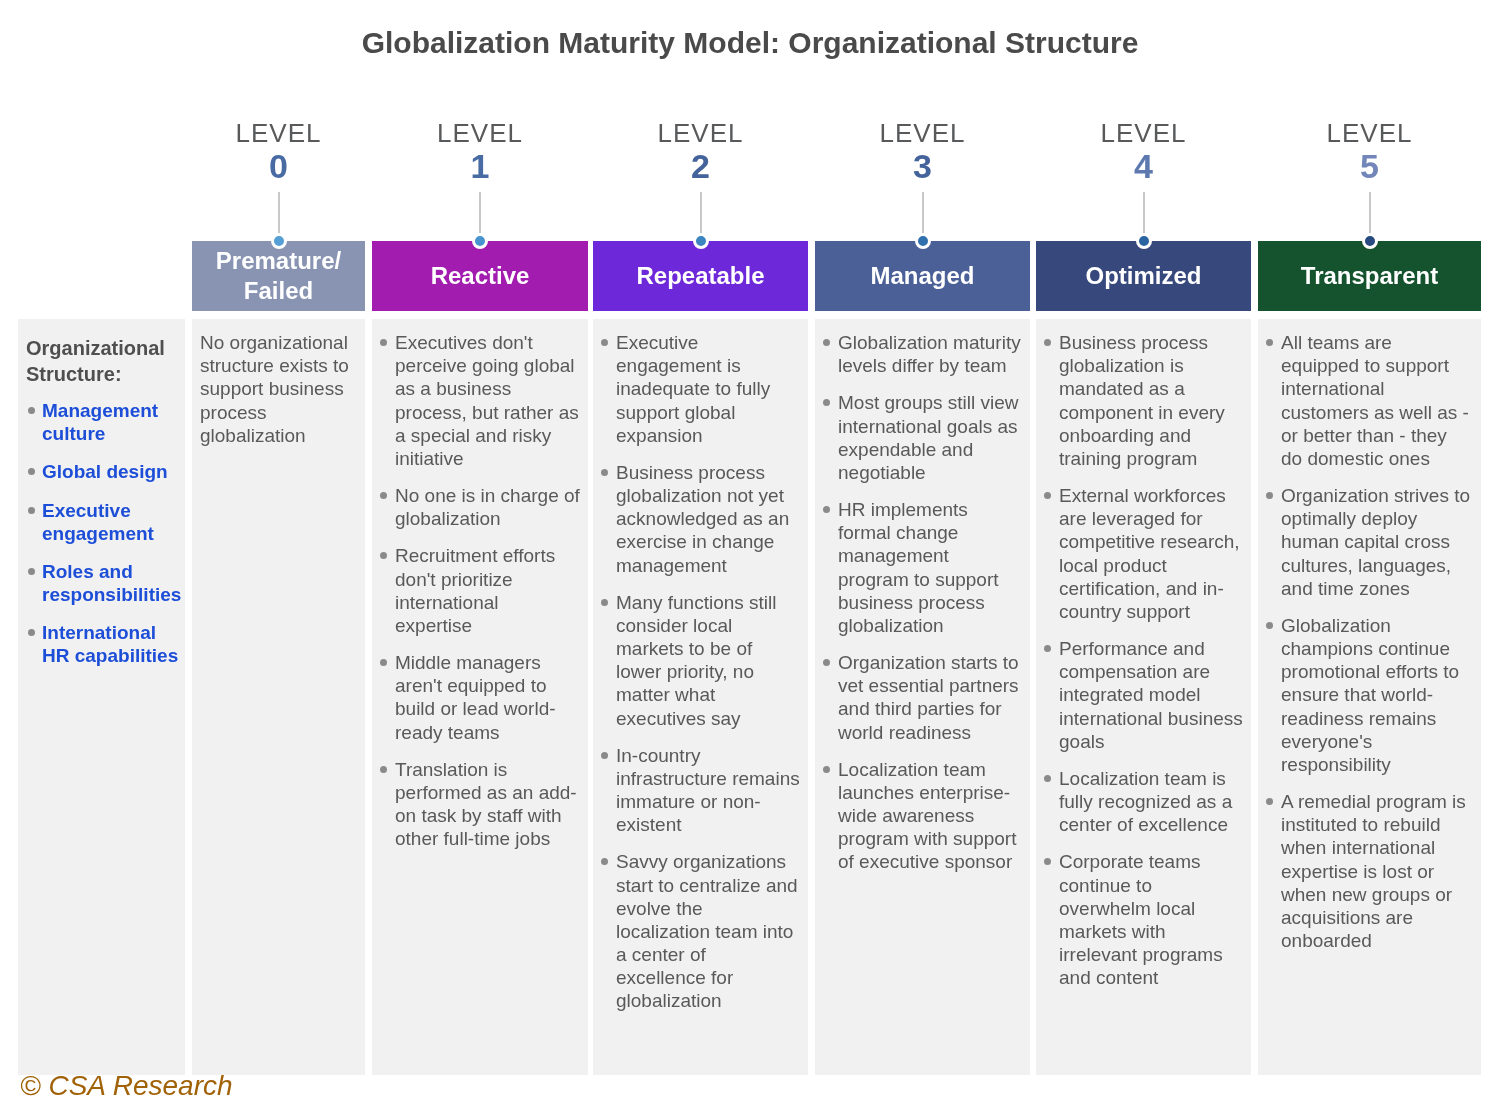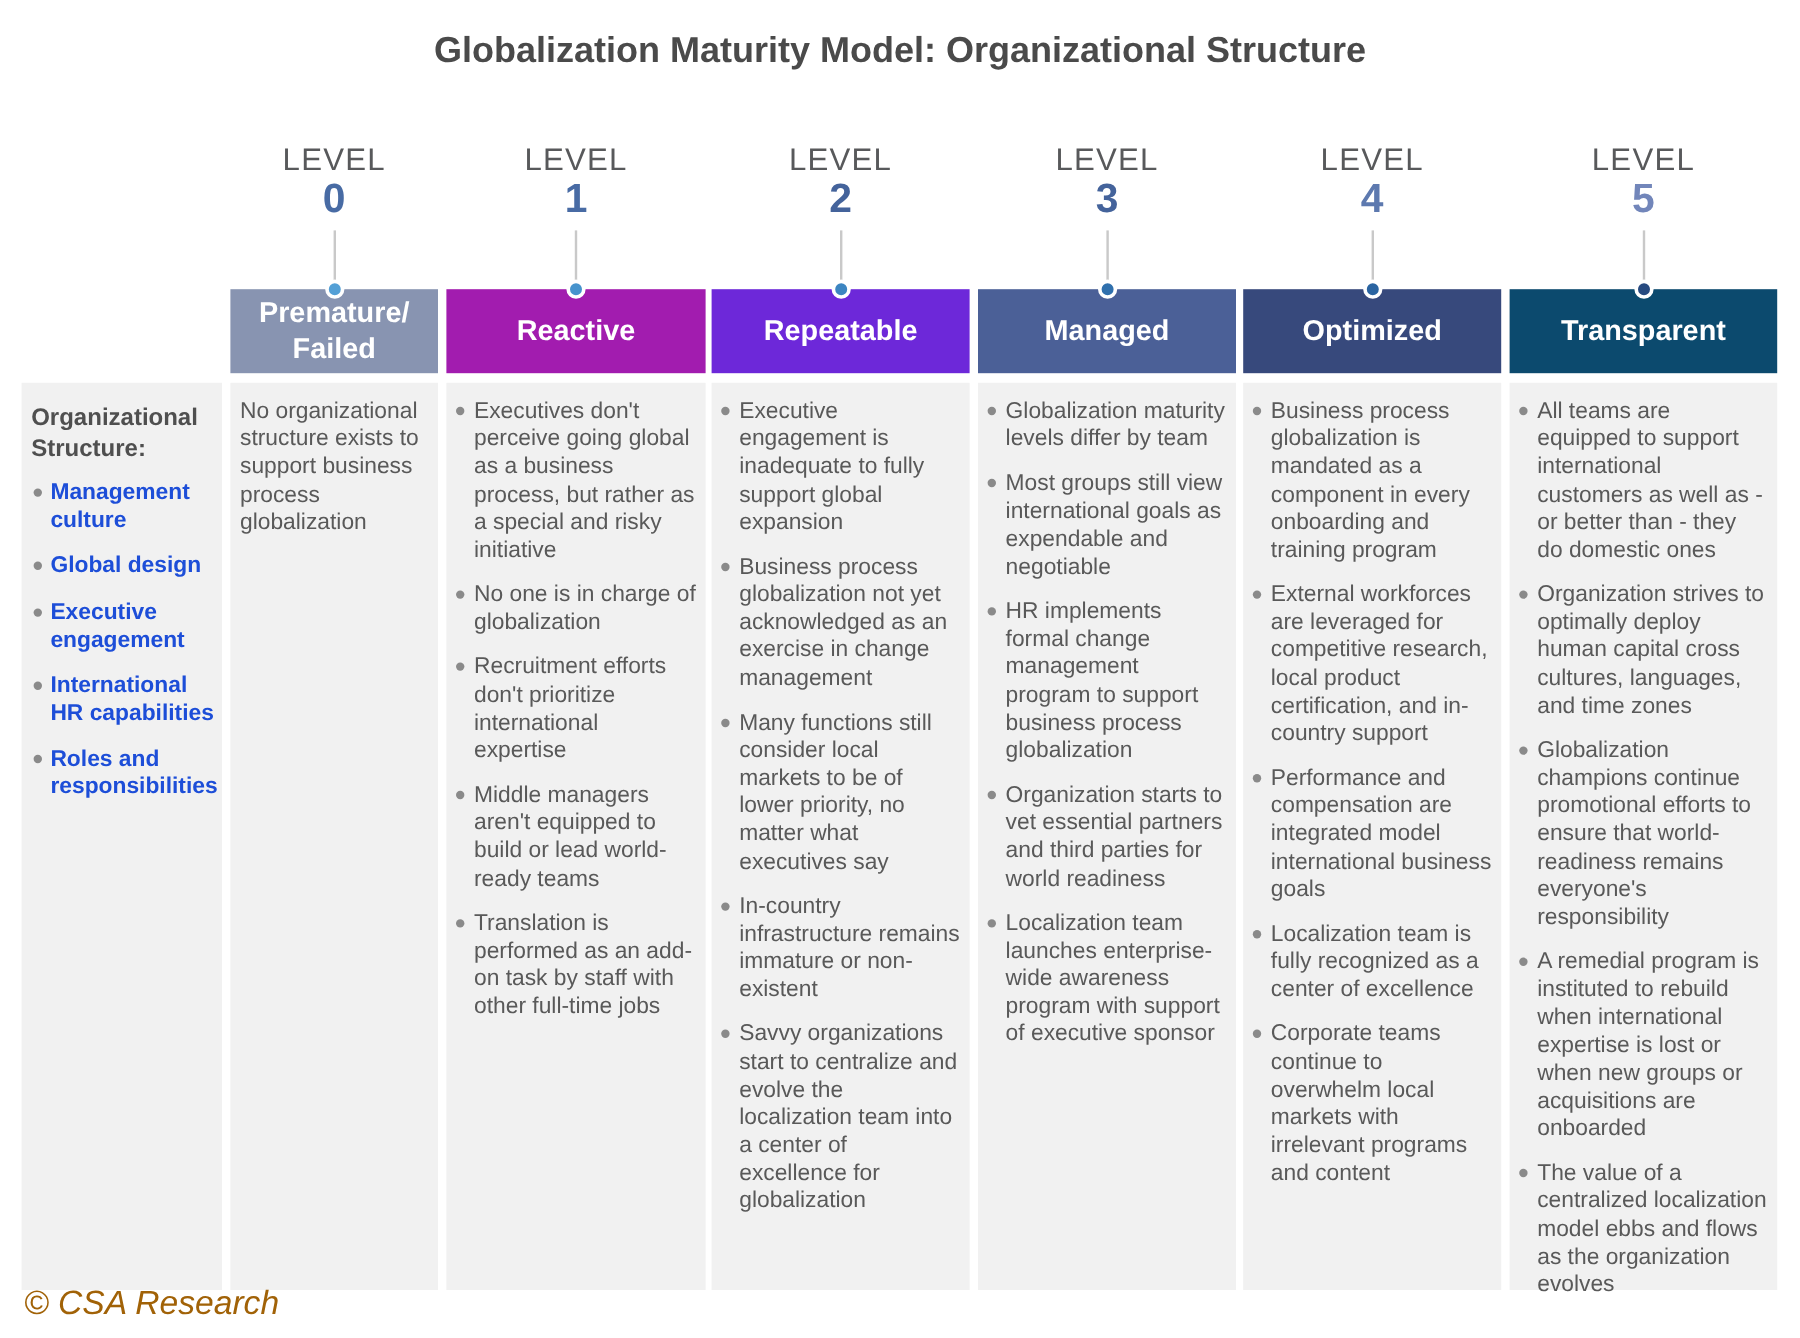--- a/index.html
+++ b/index.html
@@ -54,22 +54,22 @@
 
   <div class="title">Globalization Maturity Model: Organizational Structure</div>
 
   <div class="col c-label">
     <div class="body-cell">
       <div class="cat-heading">Organizational Structure:</div>
       <ul>
         <li>Management culture</li>
         <li>Global design</li>
         <li>Executive engagement</li>
+        <li>Roles and responsibilities</li>
         <li>International HR capabilities</li>
-        <li>Roles and responsibilities</li>
       </ul>
     </div>
   </div>
 
   <div class="col c0">
     <div class="level-word">LEVEL</div>
     <div class="level-num" style="color: rgb(72, 107, 164);">0</div>
     <div class="connector"></div>
     <div class="header-bar" style="background-color: rgb(136, 148, 177);">
       <span class="dot" style="background-color: rgb(84, 160, 214);"></span>
@@ -153,30 +153,29 @@
         <li>Localization team is fully recognized as a center of excellence</li>
         <li>Corporate teams continue to overwhelm local markets with irrelevant programs and content</li>
       </ul>
     </div>
   </div>
 
   <div class="col c5">
     <div class="level-word">LEVEL</div>
     <div class="level-num" style="color: rgb(114, 134, 186);">5</div>
     <div class="connector"></div>
-    <div class="header-bar" style="background-color: #0c4a6e;">
+    <div class="header-bar" style="background-color: #14532d;">
       <span class="dot" style="background-color: rgb(39, 74, 128);"></span>
       <span>Transparent</span>
     </div>
     <div class="body-cell">
       <ul>
         <li>All teams are equipped to support international customers as well as - or better than - they do domestic ones</li>
         <li>Organization strives to optimally deploy human capital cross cultures, languages, and time zones</li>
         <li>Globalization champions continue promotional efforts to ensure that world-readiness remains everyone's responsibility</li>
         <li>A remedial program is instituted to rebuild when international expertise is lost or when new groups or acquisitions are onboarded</li>
-        <li>The value of a centralized localization model ebbs and flows as the organization evolves</li>
       </ul>
     </div>
   </div>
 
   <div class="footer">© CSA Research</div>
 
 </div>
 
 </body></html>

